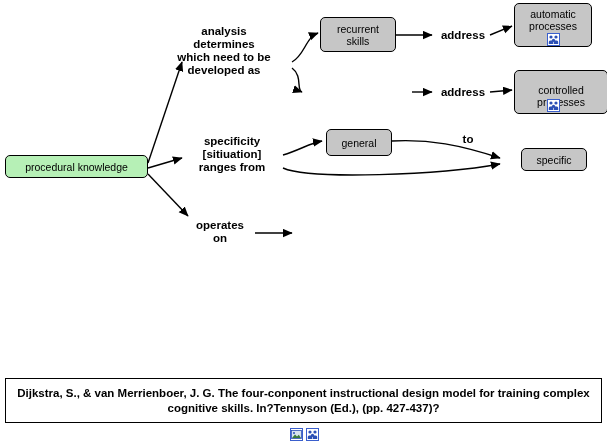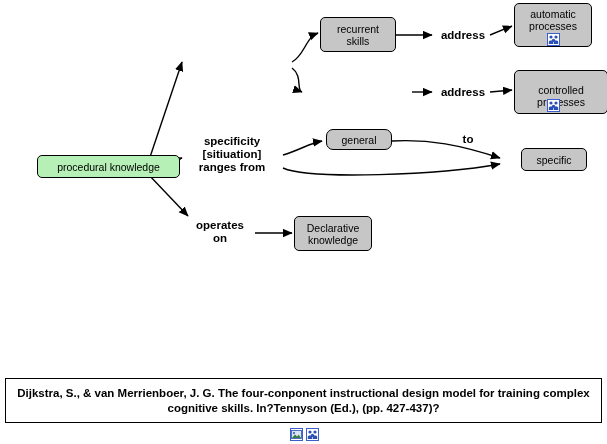--- a/index.html
+++ b/index.html
@@ -36,21 +36,20 @@
     text-align: center;
     border: 1px solid #000000;
     border-radius: 5px;
     font-size: 10.5px;
     line-height: 12px;
     color: #000000;
     padding: 2px 4px;
   }
   .node.green {
     background: #b6f0b6;
-    margin-left: 32px;
   }
   .node.grey {
     background: #c6c6c6;
   }
   .label {
     position: absolute;
     font-size: 11.5px;
     font-weight: bold;
     line-height: 13px;
     color: #000000;
@@ -130,20 +129,24 @@
 
     <path d="M283,168 C310,180 440,175 500,164" stroke="#000000" stroke-width="1.4" fill="none" marker-end="url(#arrow)"></path>
 
     <path d="M392,141 C430,139 460,145 500,158" stroke="#000000" stroke-width="1.4" fill="none" marker-end="url(#arrow)"></path>
 
     <path d="M255,233 L292,233" stroke="#000000" stroke-width="1.4" fill="none" marker-end="url(#arrow)"></path>
   </svg>
 
   <div class="node green" style="left:5px; top:155px; width:143px; height:23px;">procedural knowledge</div>
 
+  <div class="label" style="left:155px; top:25px; width:138px;">analysis
+determines
+which need to be
+developed as</div>
 
   <div class="label" style="left:185px; top:219px; width:70px;">operates
 on</div>
 
   <div class="label" style="left:180px; top:135px; width:104px;">specificity
 [sitiuation]
 ranges from</div>
 
   <div class="node grey" style="left:320px; top:17px; width:76px; height:35px; white-space:pre-line;">recurrent
 skills</div>
@@ -170,28 +173,26 @@
   <div class="icon-box" style="left:547px; top:99px;">
     <svg width="11" height="11" viewBox="0 0 11 11">
       <circle cx="3" cy="3" r="1.6" fill="#2b4fb5"></circle>
       <circle cx="8" cy="3" r="1.6" fill="#2b4fb5"></circle>
       <circle cx="5.5" cy="6.3" r="1.6" fill="#2b4fb5"></circle>
       <path d="M0.8,10 L5.2,10 L5.2,8 C5.2,7 4,6.6 3,6.6 C2,6.6 0.8,7 0.8,8 Z" fill="#2b4fb5"></path>
       <path d="M5.8,10 L10.2,10 L10.2,8 C10.2,7 9,6.6 8,6.6 C7,6.6 5.8,7 5.8,8 Z" fill="#2b4fb5"></path>
     </svg>
   </div>
 
-  <div class="node grey" style="left:326px; top:129px; width:66px; height:21px;border-radius:7px;">general</div>
+  <div class="node grey" style="left:326px; top:129px; width:66px; height:27px;">general</div>
 
   <div class="label" style="left:448px; top:133px; width:40px;">to</div>
 
   <div class="node grey" style="left:521px; top:148px; width:66px; height:23px;">specific</div>
 
-  <div class="node grey" style="left:294px; top:216px; width:78px; height:35px; white-space:pre-line;">Declarative
-knowledge</div>
 
   <div class="citation">Dijkstra, S., &amp; van Merrienboer,  J. G. The four-conponent instructional design model for training complex cognitive skills. In?Tennyson (Ed.), (pp. 427-437)?</div>
 
   <div class="footer-icons">
     <span class="icon-box" style="position:relative; left:0; top:0;">
       <svg width="11" height="11" viewBox="0 0 11 11">
         <rect x="0.5" y="1.5" width="10" height="8" fill="#d8e4f0" stroke="#2b4fb5" stroke-width="0.8"></rect>
         <circle cx="3" cy="4" r="1" fill="#2b4fb5"></circle>
         <path d="M1,9 L4,5.5 L6,7.5 L7.8,5.8 L10,9 Z" fill="#3a7a3a"></path>
       </svg>

